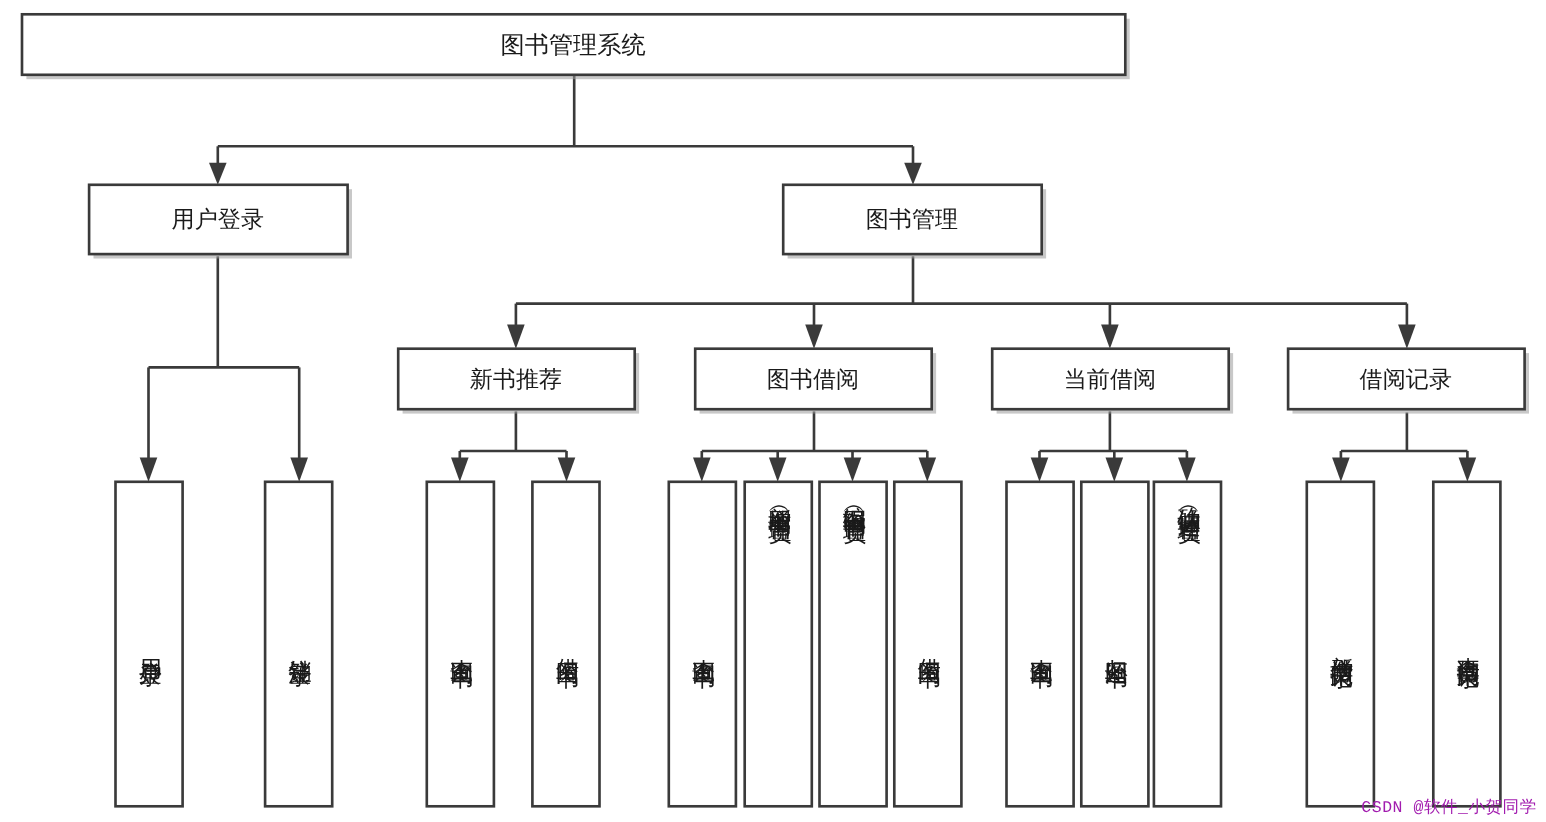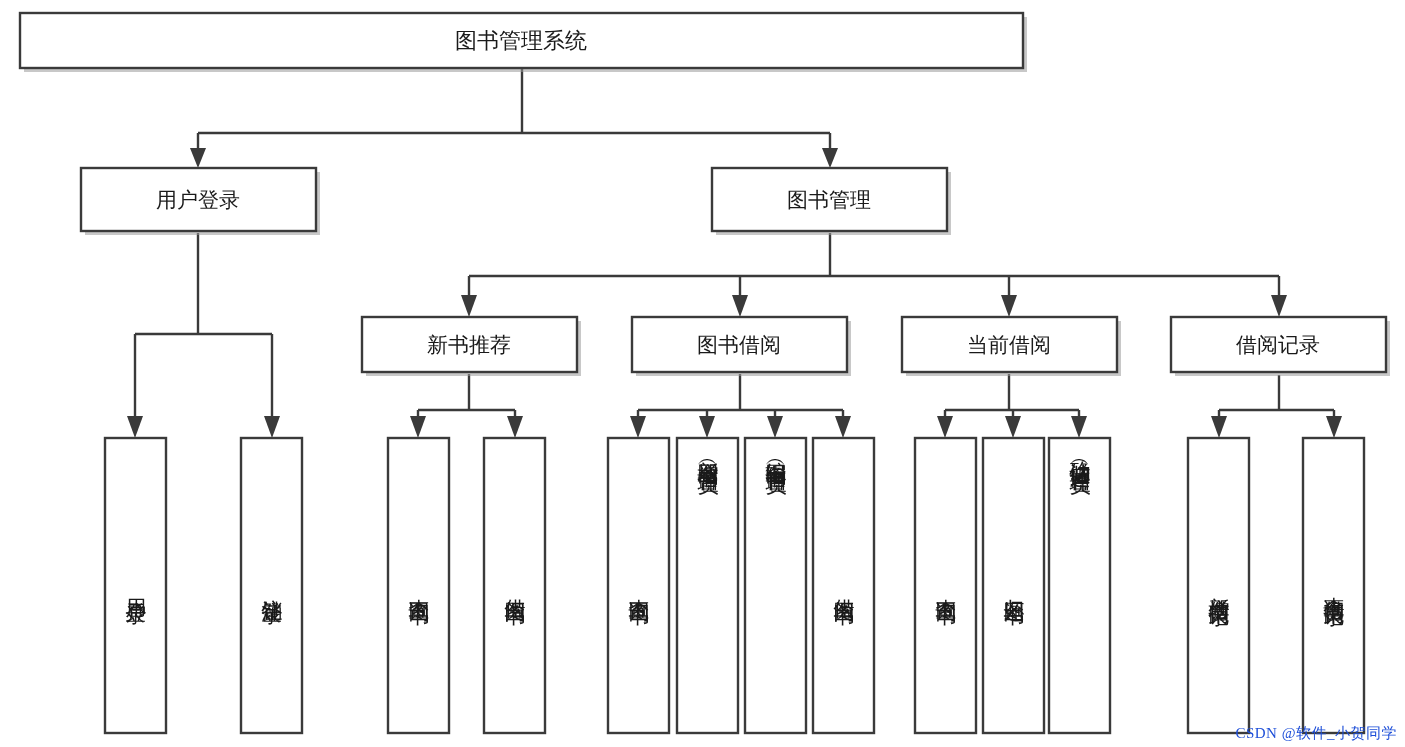--- a/index.html
+++ b/index.html
@@ -73,23 +73,23 @@
     font-size: 21px;
     line-height: 1.18;
     letter-spacing: 2px;
     color: #1a1a1a;
     white-space: nowrap;
   }
   #watermark {
     position: absolute;
     right: 8px;
     bottom: 4px;
-    font-family: Liberation Serif, serif;
+    font-family: Liberation Mono, monospace;
     font-size: 15px;
-    color: #1d4ed8;
+    color: #a21caf;
     letter-spacing: 0.5px;
     user-select: none;
   }
 </style>
 </head>
 <body>
 
 <div id="diagram-root">
 
   <svg id="tree-svg" viewBox="0 0 1405 747">

